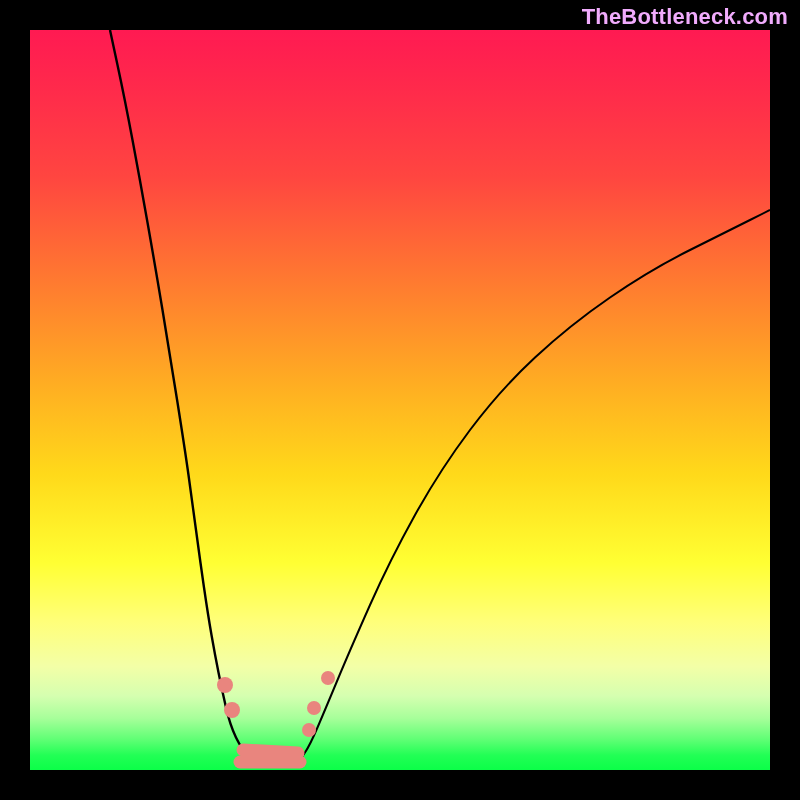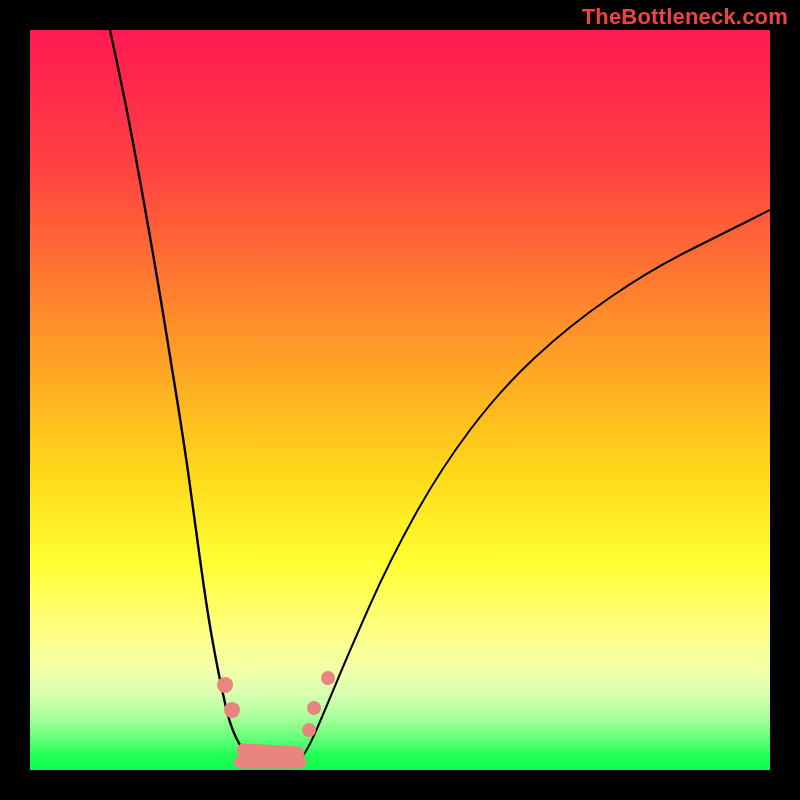--- a/index.html
+++ b/index.html
@@ -14,21 +14,21 @@
   .frame {
     position: relative;
     width: 800px;
     height: 800px;
     background: #000;
   }
   .watermark {
     position: absolute;
     top: 4px;
     right: 12px;
-    color: #ef4444;
+    color: #f0abfc;
     font-size: 22px;
     font-weight: 600;
     letter-spacing: 0.2px;
     z-index: 5;
     user-select: none;
   }
   .plot {
     position: absolute;
     left: 30px;
     top: 30px;

